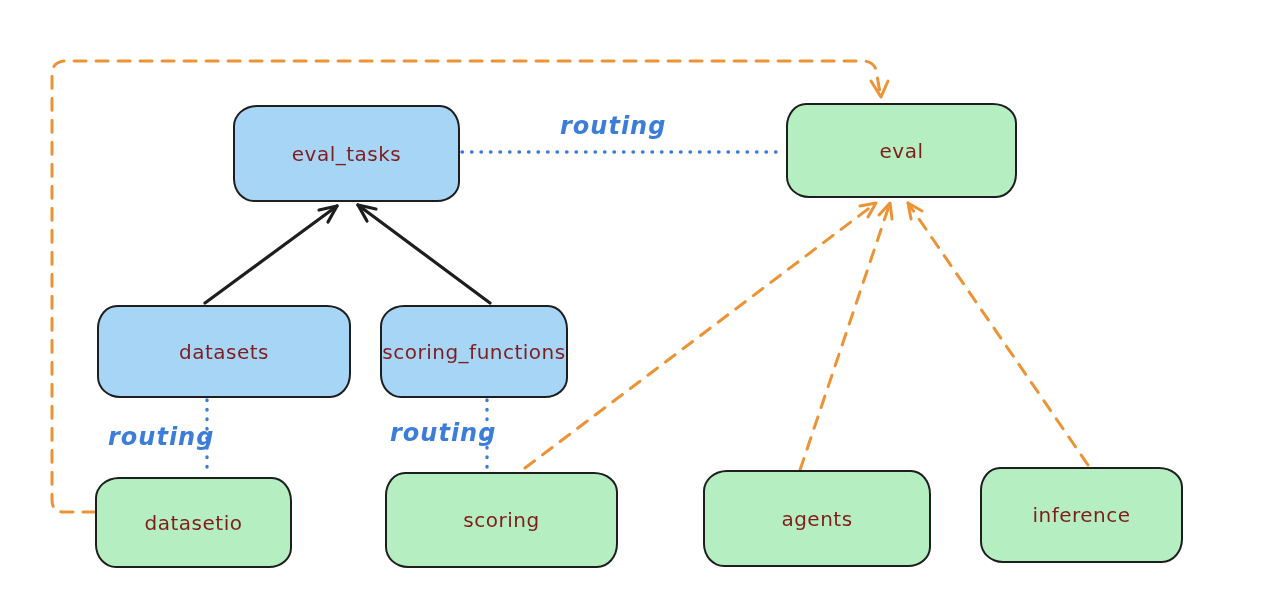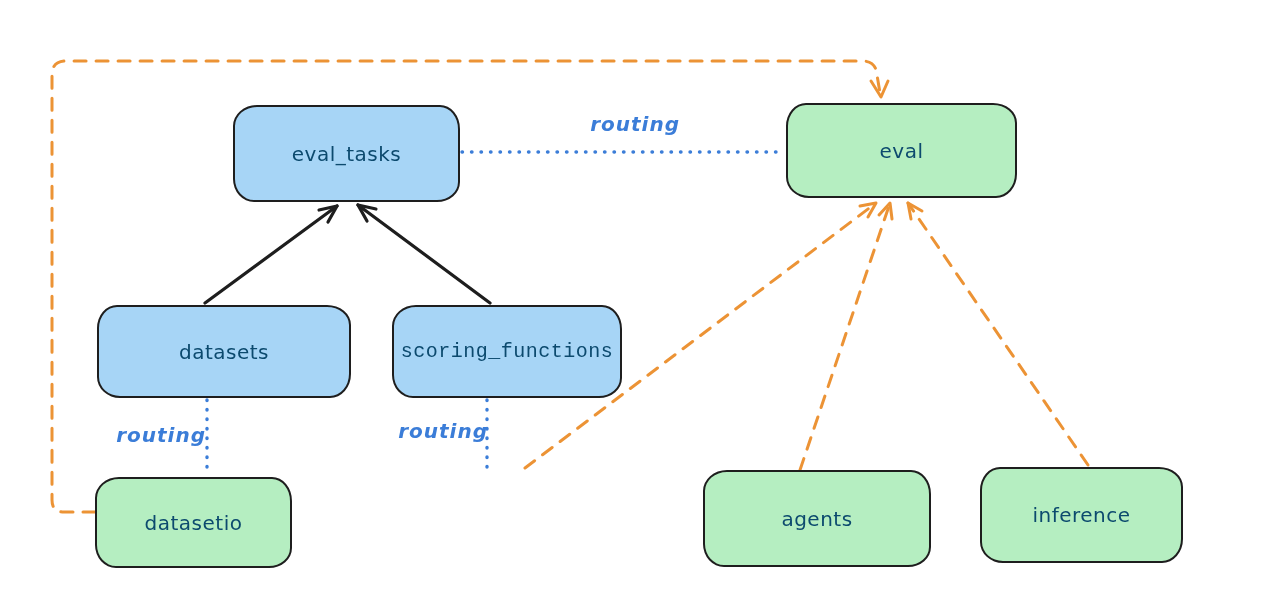--- a/index.html
+++ b/index.html
@@ -28,37 +28,37 @@
     left: 0; top: 0;
     width: 1280px; height: 596px;
     pointer-events: none;
   }
   .node {
     position: absolute;
     display: flex;
     align-items: center;
     justify-content: center;
     border: 2.6px solid var(--node-stroke);
-    color: #0c4a6e;
+    color: #7f1d1d;
     font-size: 20px;
     letter-spacing: 0.5px;
     text-align: center;
   }
   
   .node.r1 { border-radius: 24px 20px 23px 21px / 21px 24px 20px 23px; }
   .node.r2 { border-radius: 20px 24px 21px 23px / 23px 20px 24px 21px; }
   .node.blue  { background: var(--registry-fill); }
   .node.green { background: var(--provider-fill); }
   .edge-label {
     position: absolute;
     color: var(--routing-blue);
-    font-size: 20px;
+    font-size: 24px;
     font-weight: 600;
     letter-spacing: 1px;
-    text-align: right;
+    text-align: left;
     font-style: italic;
   }
 </style>
 </head>
 <body>
 
 <div class="canvas">
 
   <svg class="edges" viewBox="0 0 1280 596" xmlns="http://www.w3.org/2000/svg">
 
@@ -104,28 +104,31 @@
   </div>
 
   <div class="node green r2" style="left:786px; top:103px; width:231px; height:95px;">
     <span>eval</span>
   </div>
 
   <div class="node blue r2" style="left:97px; top:305px; width:254px; height:93px;">
     <span>datasets</span>
   </div>
 
-  <div class="node blue r1" style="left:392px; top:305px; width:230px; height:93px;font-family:Liberation Mono, monospace;">
+  <div class="node blue r1" style="left:380px; top:305px; width:188px; height:93px;">
     <span>scoring_functions</span>
   </div>
 
   <div class="node green r1" style="left:95px; top:477px; width:197px; height:91px;">
     <span>datasetio</span>
   </div>
 
+  <div class="node green r2" style="left:385px; top:472px; width:233px; height:96px;">
+    <span>scoring</span>
+  </div>
 
   <div class="node green r1" style="left:703px; top:470px; width:228px; height:97px;">
     <span>agents</span>
   </div>
 
   <div class="node green r2" style="left:980px; top:467px; width:203px; height:96px;">
     <span>inference</span>
   </div>
 
   <div class="edge-label" style="left:560px; top:112px; width:120px;">routing</div>

